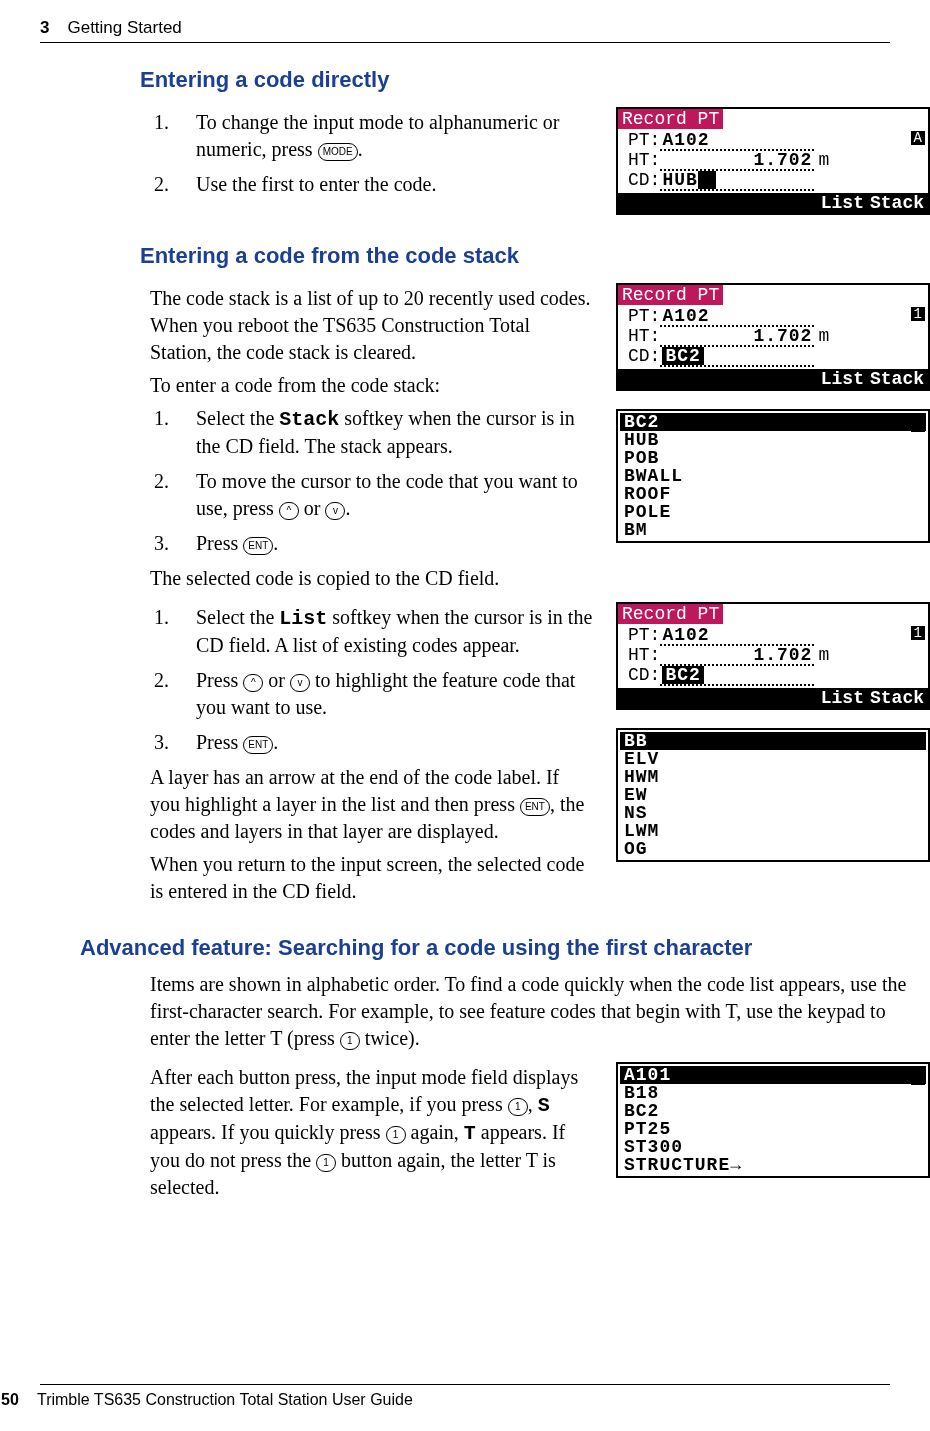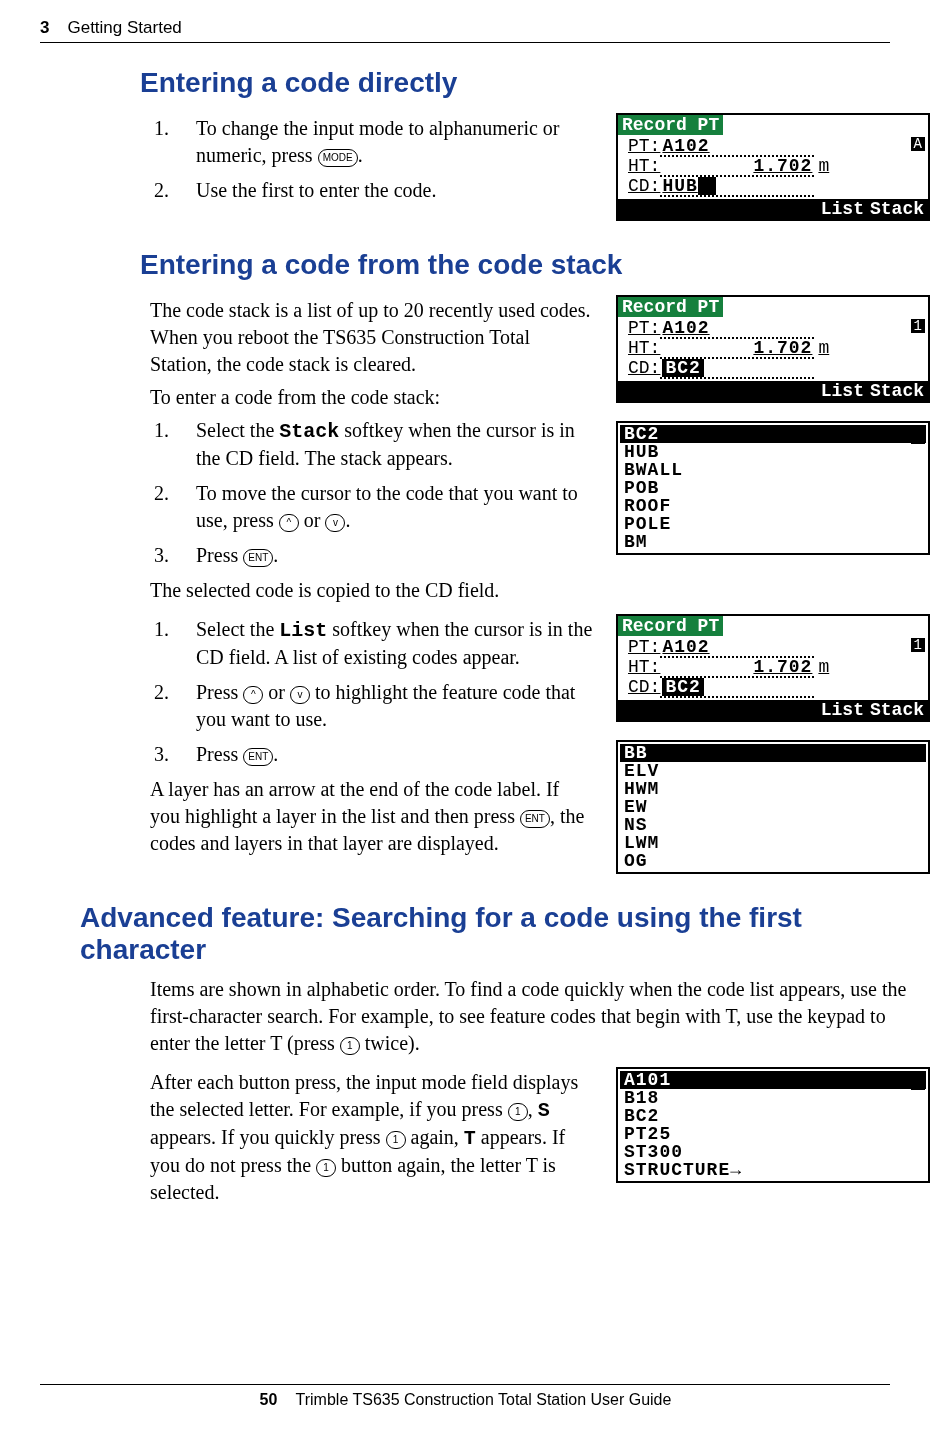--- a/index.html
+++ b/index.html
@@ -40,21 +40,21 @@
     margin: 4px 0 18px 0;
   }
   .content {
     margin-left: 100px;
     width: 790px;
   }
   h2.blue {
     color: #1a3f94;
     font-family: Arial, Helvetica, sans-serif;
     font-weight: bold;
-    font-size: 28px;
+    font-size: 22px;
     margin: 24px 0 10px 0;
   }
   .row {
     display: flex;
     align-items: flex-start;
     gap: 14px;
   }
   .textcol {
     flex: 1;
     font-size: 20px;
@@ -107,44 +107,43 @@
     border: 2.5px solid #000;
     width: 310px;
     font-family: 'Courier New', Courier, monospace;
     font-size: 18px;
     line-height: 1.0;
     color: #000;
     background: #fff;
     margin: 4px 0;
   }
   .lcd .bar-top {
-    background: #15803d;
+    background: #be185d;
     color: #fff;
     padding: 1px 4px;
-    font-weight: bold;
+    font-weight: normal;
     display: inline-block;
   }
   .lcd .bar-bottom {
     background: #000;
     color: #fff;
     padding: 1px 4px;
     text-align: right;
     font-weight: bold;
     display: flex;
     justify-content: flex-end;
     gap: 6px;
   }
   .lcd .body {
     padding: 2px 6px 2px 10px;
     position: relative;
   }
   .lcd .line {
     display: flex;
     white-space: pre;
-    text-decoration: underline;
   }
   .lcd .label { display:inline-block; }
   .lcd .val {
     border-bottom: 2px dotted #000;
     display: inline-block;
     min-width: 150px;
     padding: 0 2px;
     font-weight: bold;
     letter-spacing: 1px;
   }
@@ -190,21 +189,20 @@
     position: absolute;
     bottom: 22px;
     left: 0;
     right: 0;
   }
   .footer .rule2 { border:none; border-top:1px solid #000; margin:0 40px 6px 40px;}
   .footer .ftext {
     font-family: Arial, Helvetica, sans-serif;
     font-size: 16px;
     padding-left: 1px;
-    text-align: center;
   }
   .footer .ftext .pg { font-weight:bold; margin-right:14px;}
 </style>
 </head>
 <body>
 
 <div class="page">
   <div class="header">
     <span class="chap-num">3</span>
     <span class="chap-title">Getting Started</span>
@@ -271,22 +269,22 @@
               <span>List</span>
               <span>Stack</span>
             </div>
         </div>
 
         <div class="lcd listonly" style="position:relative;">
           <span class="side-ind">A</span>
           <div class="body">
             <div class="item inv">BC2</div>
             <div class="item">HUB</div>
+            <div class="item">POB</div>
             <div class="item">BWALL</div>
-            <div class="item">POB</div>
             <div class="item">ROOF</div>
             <div class="item">POLE</div>
             <div class="item">BM</div>
           </div>
         </div>
       </div>
     </div>
 
     <div class="row">
       <div class="textcol">
@@ -297,20 +295,21 @@
           <li>
             <span>Press </span><span class="keycap">^</span><span> or </span><span class="keycap">v</span><span> to highlight the feature code that you want to use.</span>
           </li>
           <li>
             <span>Press </span><span class="keycap">ENT</span><span>.</span>
           </li>
         </ol>
         <p>
           <span>A layer has an arrow at the end of the code label. If you highlight a layer in the list and then press </span><span class="keycap">ENT</span><span>, the codes and layers in that layer are displayed.</span>
         </p>
+        <p>When you return to the input screen, the selected code is entered in the CD field.</p>
       </div>
       <div class="screenstack">
         <div class="lcd">
           <span class="bar-top">Record PT</span>
           <div class="body">
             <span class="ind top">1</span>
             <div class="line"><span class="label">PT:</span><span class="val">A102</span></div>
             <div class="line"><span class="label">HT:</span><span class="val" style="text-align:right;">1.702</span><span class="unit">m</span></div>
             <div class="line"><span class="label">CD:</span><span class="val"><span class="inv">BC2</span></span></div>
           </div>

